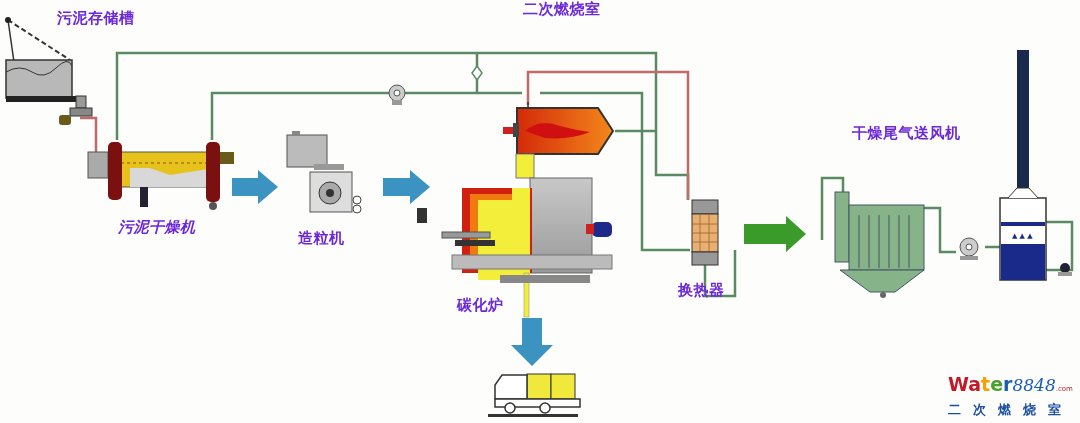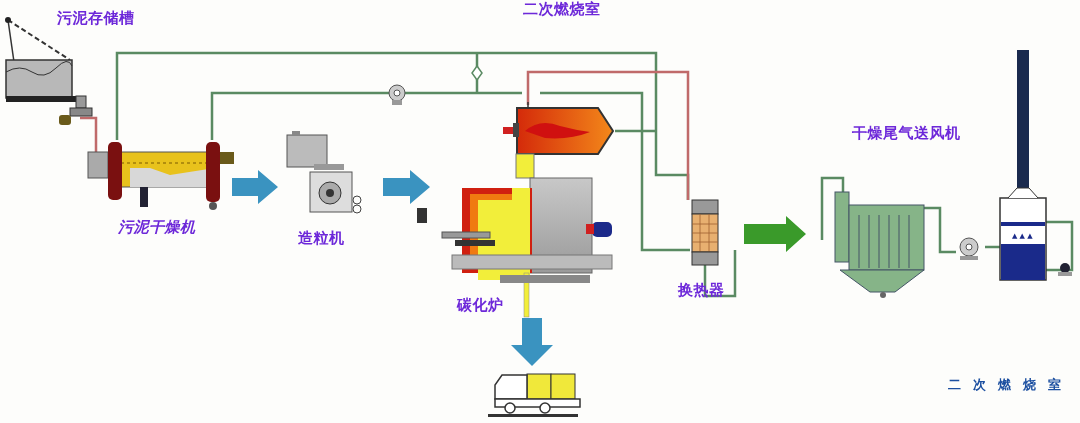--- a/index.html
+++ b/index.html
@@ -180,15 +180,18 @@
 
 <div class="lbl" style="left:57px;top:9px;">污泥存储槽</div>
 <div class="lbl" style="left:118px;top:218px;font-style:italic;">污泥干燥机</div>
 <div class="lbl" style="left:298px;top:229px;">造粒机</div>
 <div class="lbl" style="left:523px;top:0;">二次燃烧室</div>
 <div class="lbl" style="left:457px;top:296px;">碳化炉</div>
 <div class="lbl" style="left:678px;top:281px;">换热器</div>
 <div class="lbl" style="left:852px;top:124px;">干燥尾气送风机</div>
 
 <div class="wm">
+  <div class="wm-top">
+    <span style="color:#c01c28">W</span><span style="color:#c01c28">a</span><span style="color:#f5a100">t</span><span style="color:#4aa02c">e</span><span style="color:#1a5fb4">r</span><span class="wm-num">8848</span><span class="wm-com">.com</span>
+  </div>
   <div class="wm-cn">二次燃烧室</div>
 </div>
 </div>
 
 </body></html>

